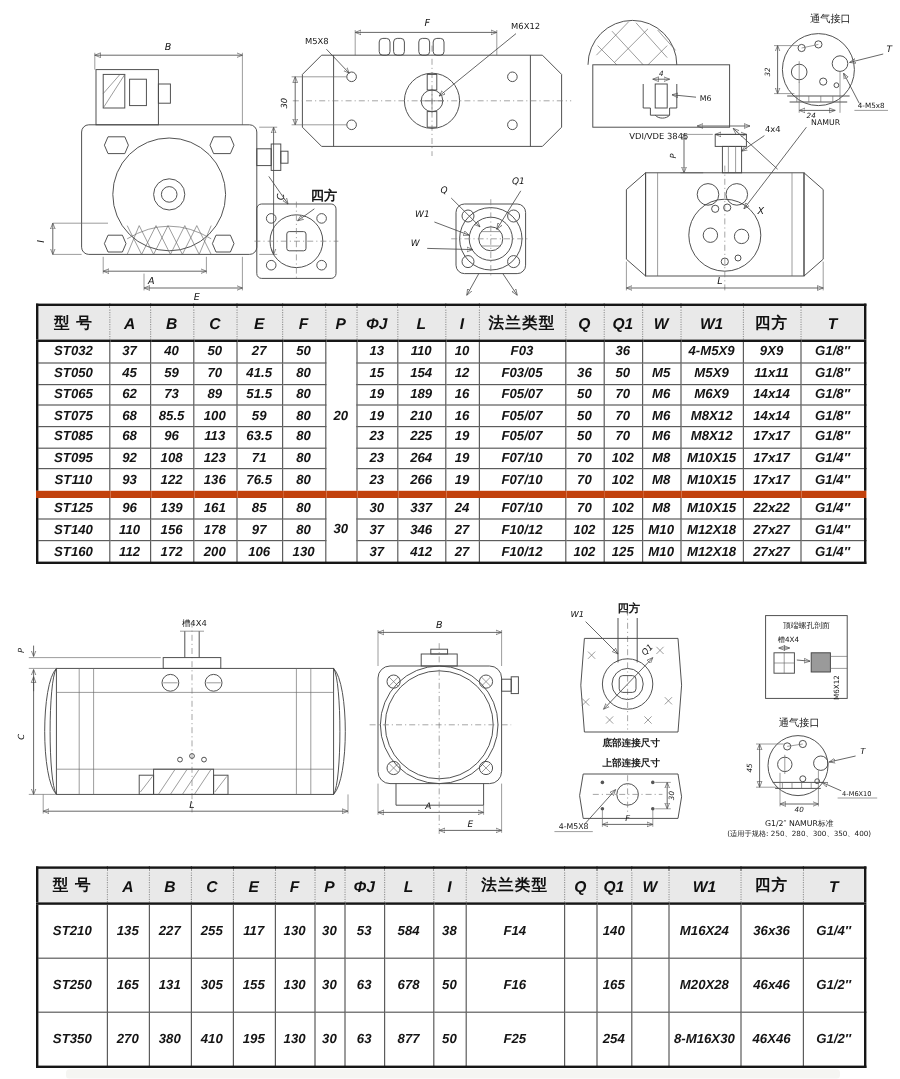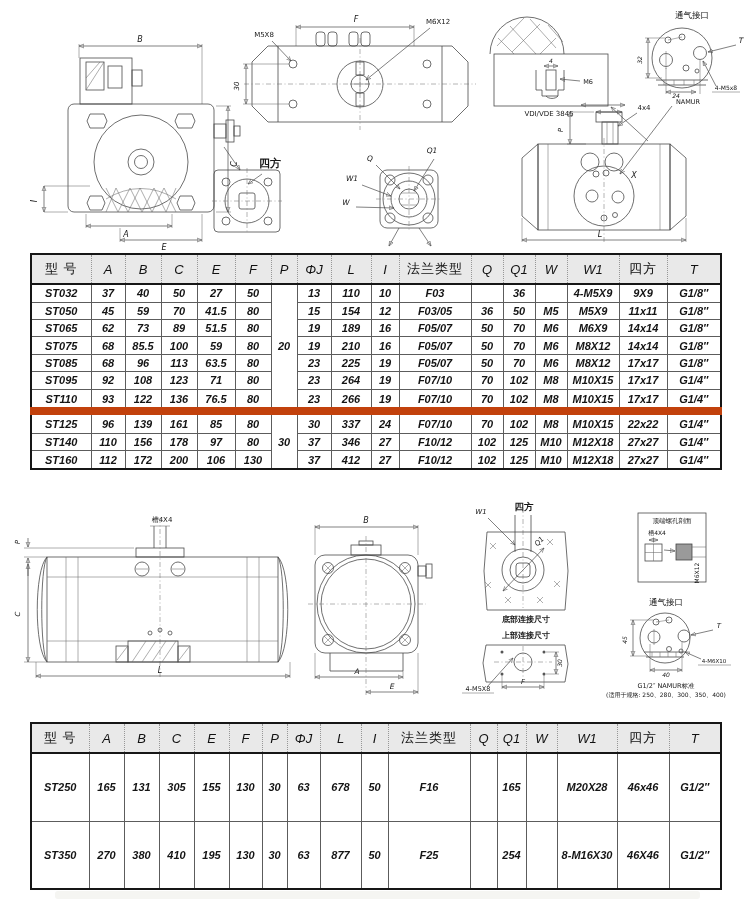--- a/index.html
+++ b/index.html
@@ -9,24 +9,24 @@
   svg.draw line,svg.draw path,svg.draw rect,svg.draw circle,svg.draw polygon,svg.draw polyline,svg.draw ellipse{stroke:#4a4a4a;fill:none;stroke-width:.8}
   svg.draw .thin{stroke-width:.55;stroke:#6a6a6a}
   svg.draw .dash{stroke-dasharray:5 2.5 1 2.5;stroke-width:.55;stroke:#777}
   svg.draw .dima{stroke-width:.7;marker-start:url(#arr);marker-end:url(#arr)}
   svg.draw .lead{stroke-width:.7;marker-end:url(#arr)}
   svg.draw .fillgray{fill:#9a9a9a;stroke:#444}
   svg.draw .filldark{fill:#555;stroke:none}
   svg.draw text{fill:#161616;stroke:none;font-size:8px;font-style:italic;font-family:"DejaVu Sans",sans-serif}
   svg.draw text.cjk,svg.draw text.up{font-style:normal}
   .spec-table{position:absolute;left:30px;width:690px;border-collapse:collapse;table-layout:fixed;border:2px solid #161616;background:#fff}
-  .spec-table th{background:#e9e9e9;border:1px dotted #979797;border-bottom:2px solid #161616;font-weight:normal;font-style:italic;font-size:13px;height:30px;color:#111;text-align:center}
+  .spec-table th{background:#e9e9e9;border:1px dotted #979797;border-bottom:2px solid #161616;font-weight:bold;font-style:italic;font-size:13px;height:30px;color:#111;text-align:center}
   .spec-table th.cjk{font-style:normal;font-size:13px;letter-spacing:1px}
   .spec-table td{border:1px solid #5c5c5c;font-weight:bold;font-style:italic;font-size:11px;text-align:center;color:#141414;padding:0 1px}
-  .spec-table tr.group-top td{border-top:8px solid #c2410c}
+  .spec-table tr.group-top td{border-top:6px solid #c2410c}
   #table1{top:253px;height:217px}
   #table2{top:722px;height:168px}
   .bottom-bar{position:absolute;top:891px;left:55px;width:645px;height:8px;background:#f5f5f2;border-radius:3px}
 </style>
 </head>
 <body>
 
 <div class="page">
 
   <svg class="draw" style="top:0" width="750" height="252" viewBox="0 0 750 252">
@@ -693,20 +693,39 @@
           <th>Q</th>
           <th>Q1</th>
           <th>W</th>
           <th>W1</th>
           <th class="cjk">四方</th>
           <th>T</th>
         </tr>
       </thead>
       <tbody>
         <tr>
+          <td>ST210</td>
+          <td>135</td>
+          <td>227</td>
+          <td>255</td>
+          <td>117</td>
+          <td>130</td>
+          <td>30</td>
+          <td>53</td>
+          <td>584</td>
+          <td>38</td>
+          <td>F14</td>
+          <td></td>
+          <td>140</td>
+          <td></td>
+          <td>M16X24</td>
+          <td>36x36</td>
+          <td>G1/4″</td>
+        </tr>
+        <tr>
           <td>ST250</td>
           <td>165</td>
           <td>131</td>
           <td>305</td>
           <td>155</td>
           <td>130</td>
           <td>30</td>
           <td>63</td>
           <td>678</td>
           <td>50</td>

